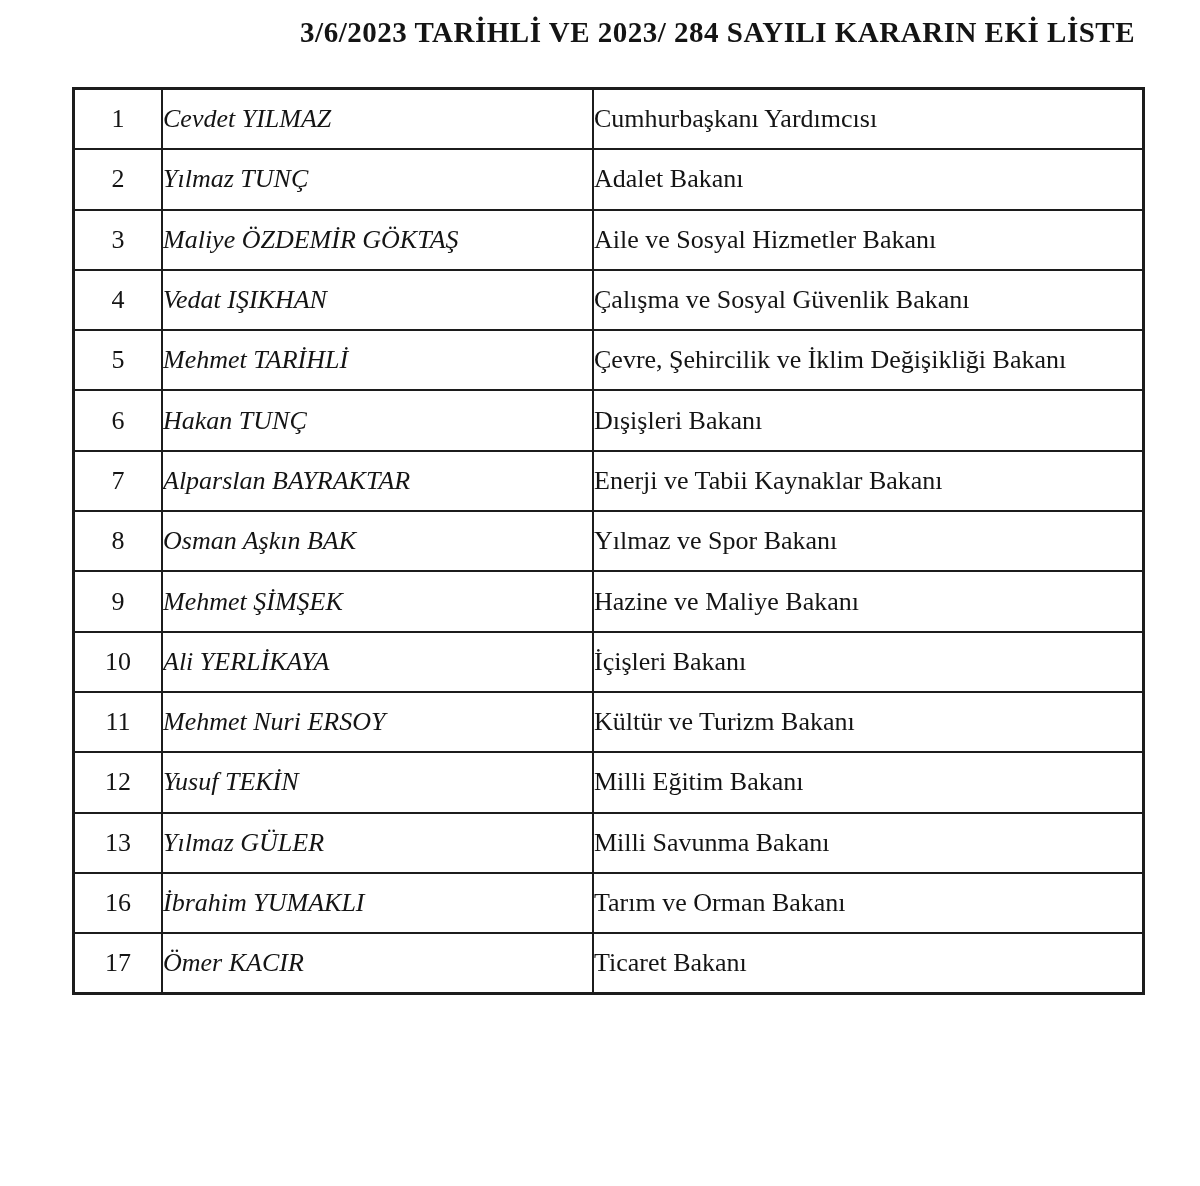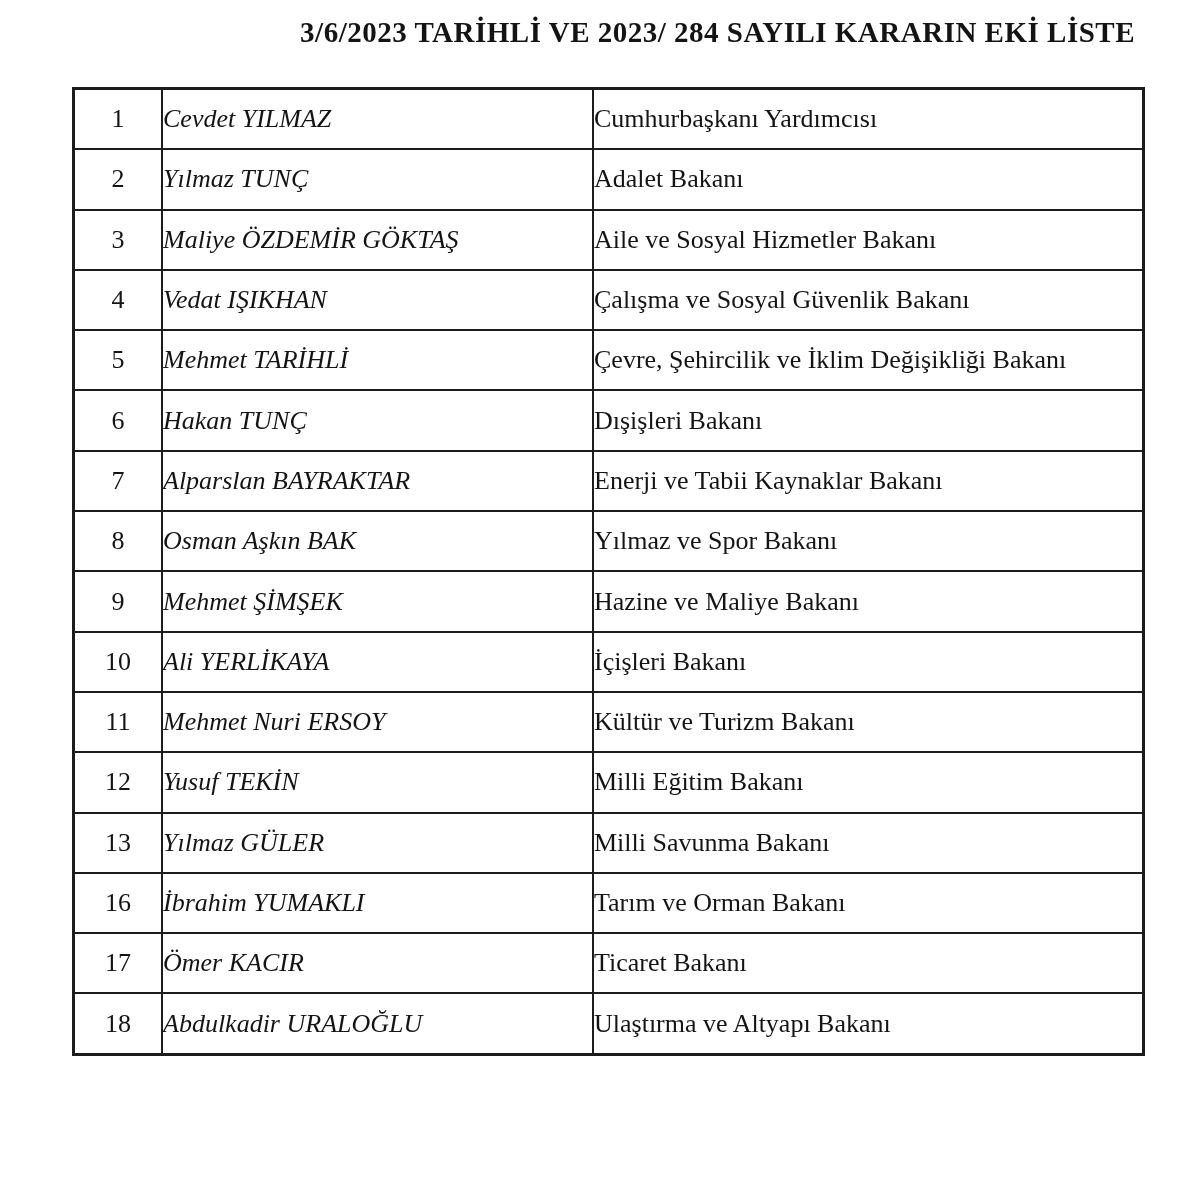--- a/index.html
+++ b/index.html
@@ -156,19 +156,14 @@
     <td class="col-name">İbrahim YUMAKLI</td>
     <td class="col-title">Tarım ve Orman Bakanı</td>
   </tr>
 
   <tr>
     <td class="col-num">17</td>
     <td class="col-name">Ömer KACIR</td>
     <td class="col-title">Ticaret Bakanı</td>
   </tr>
 
-  <tr>
-    <td class="col-num">18</td>
-    <td class="col-name">Abdulkadir URALOĞLU</td>
-    <td class="col-title">Ulaştırma ve Altyapı Bakanı</td>
-  </tr>
 </tbody>
 </table>
 
 </body></html>

